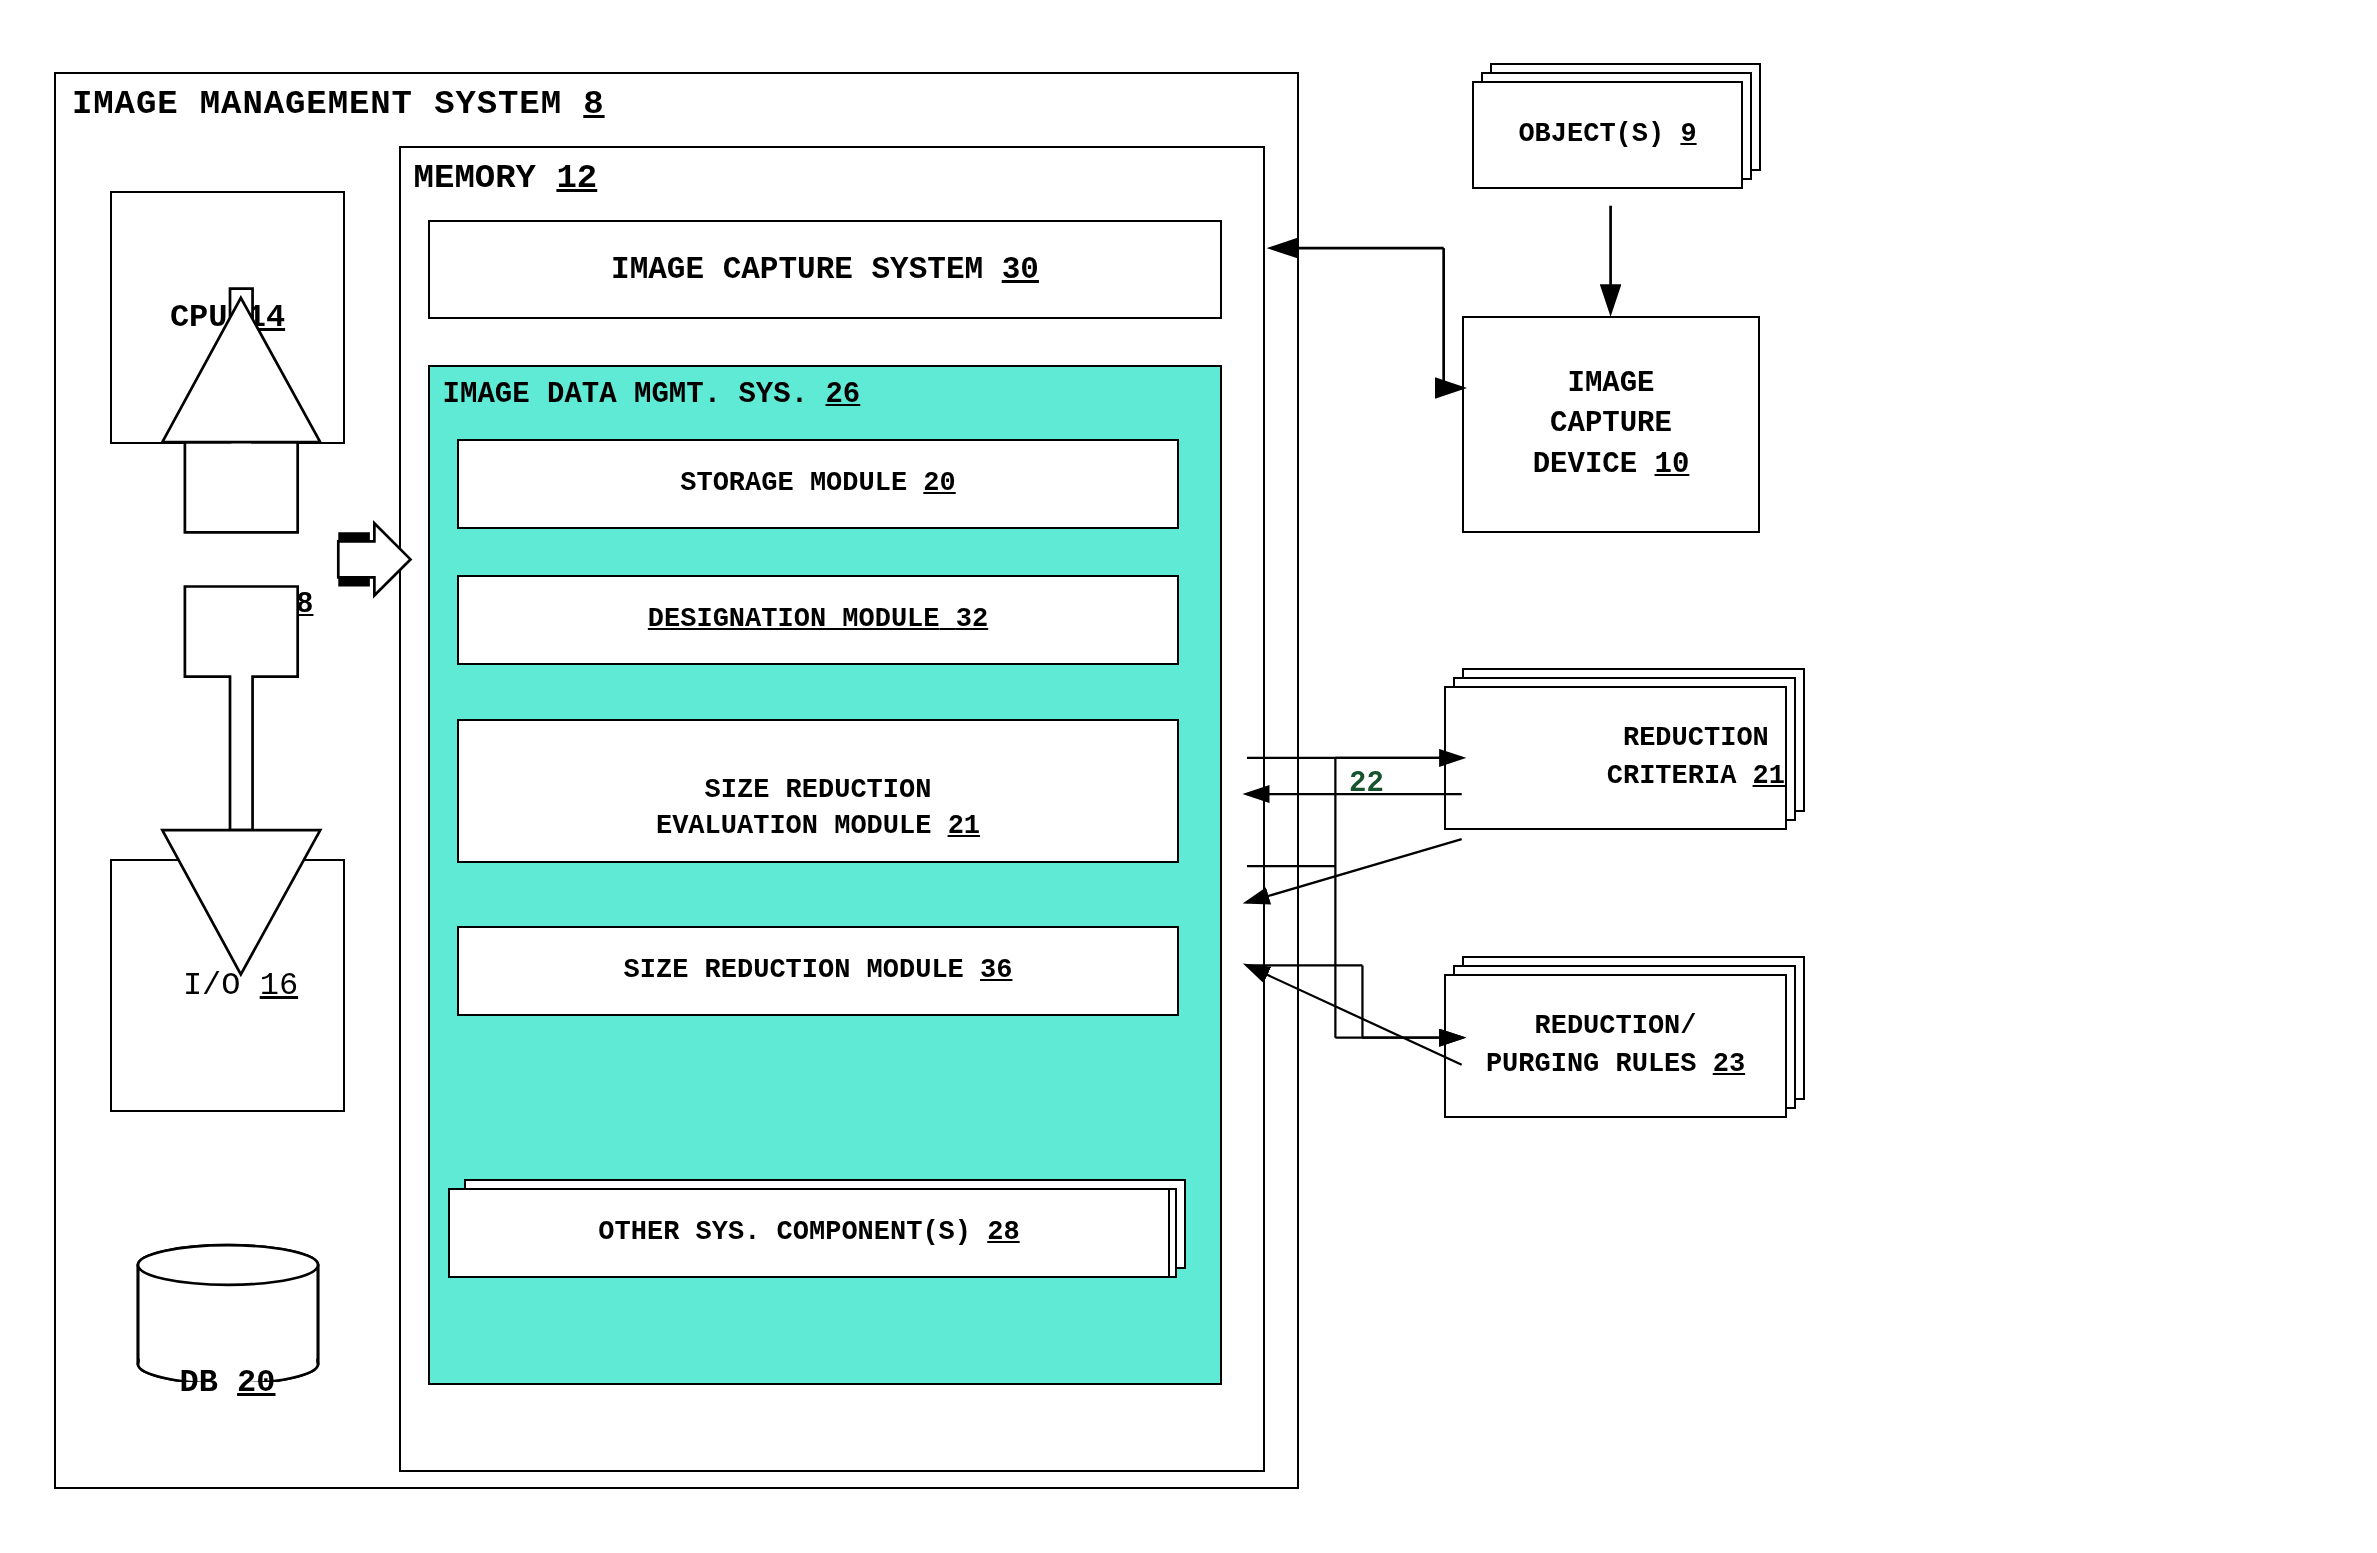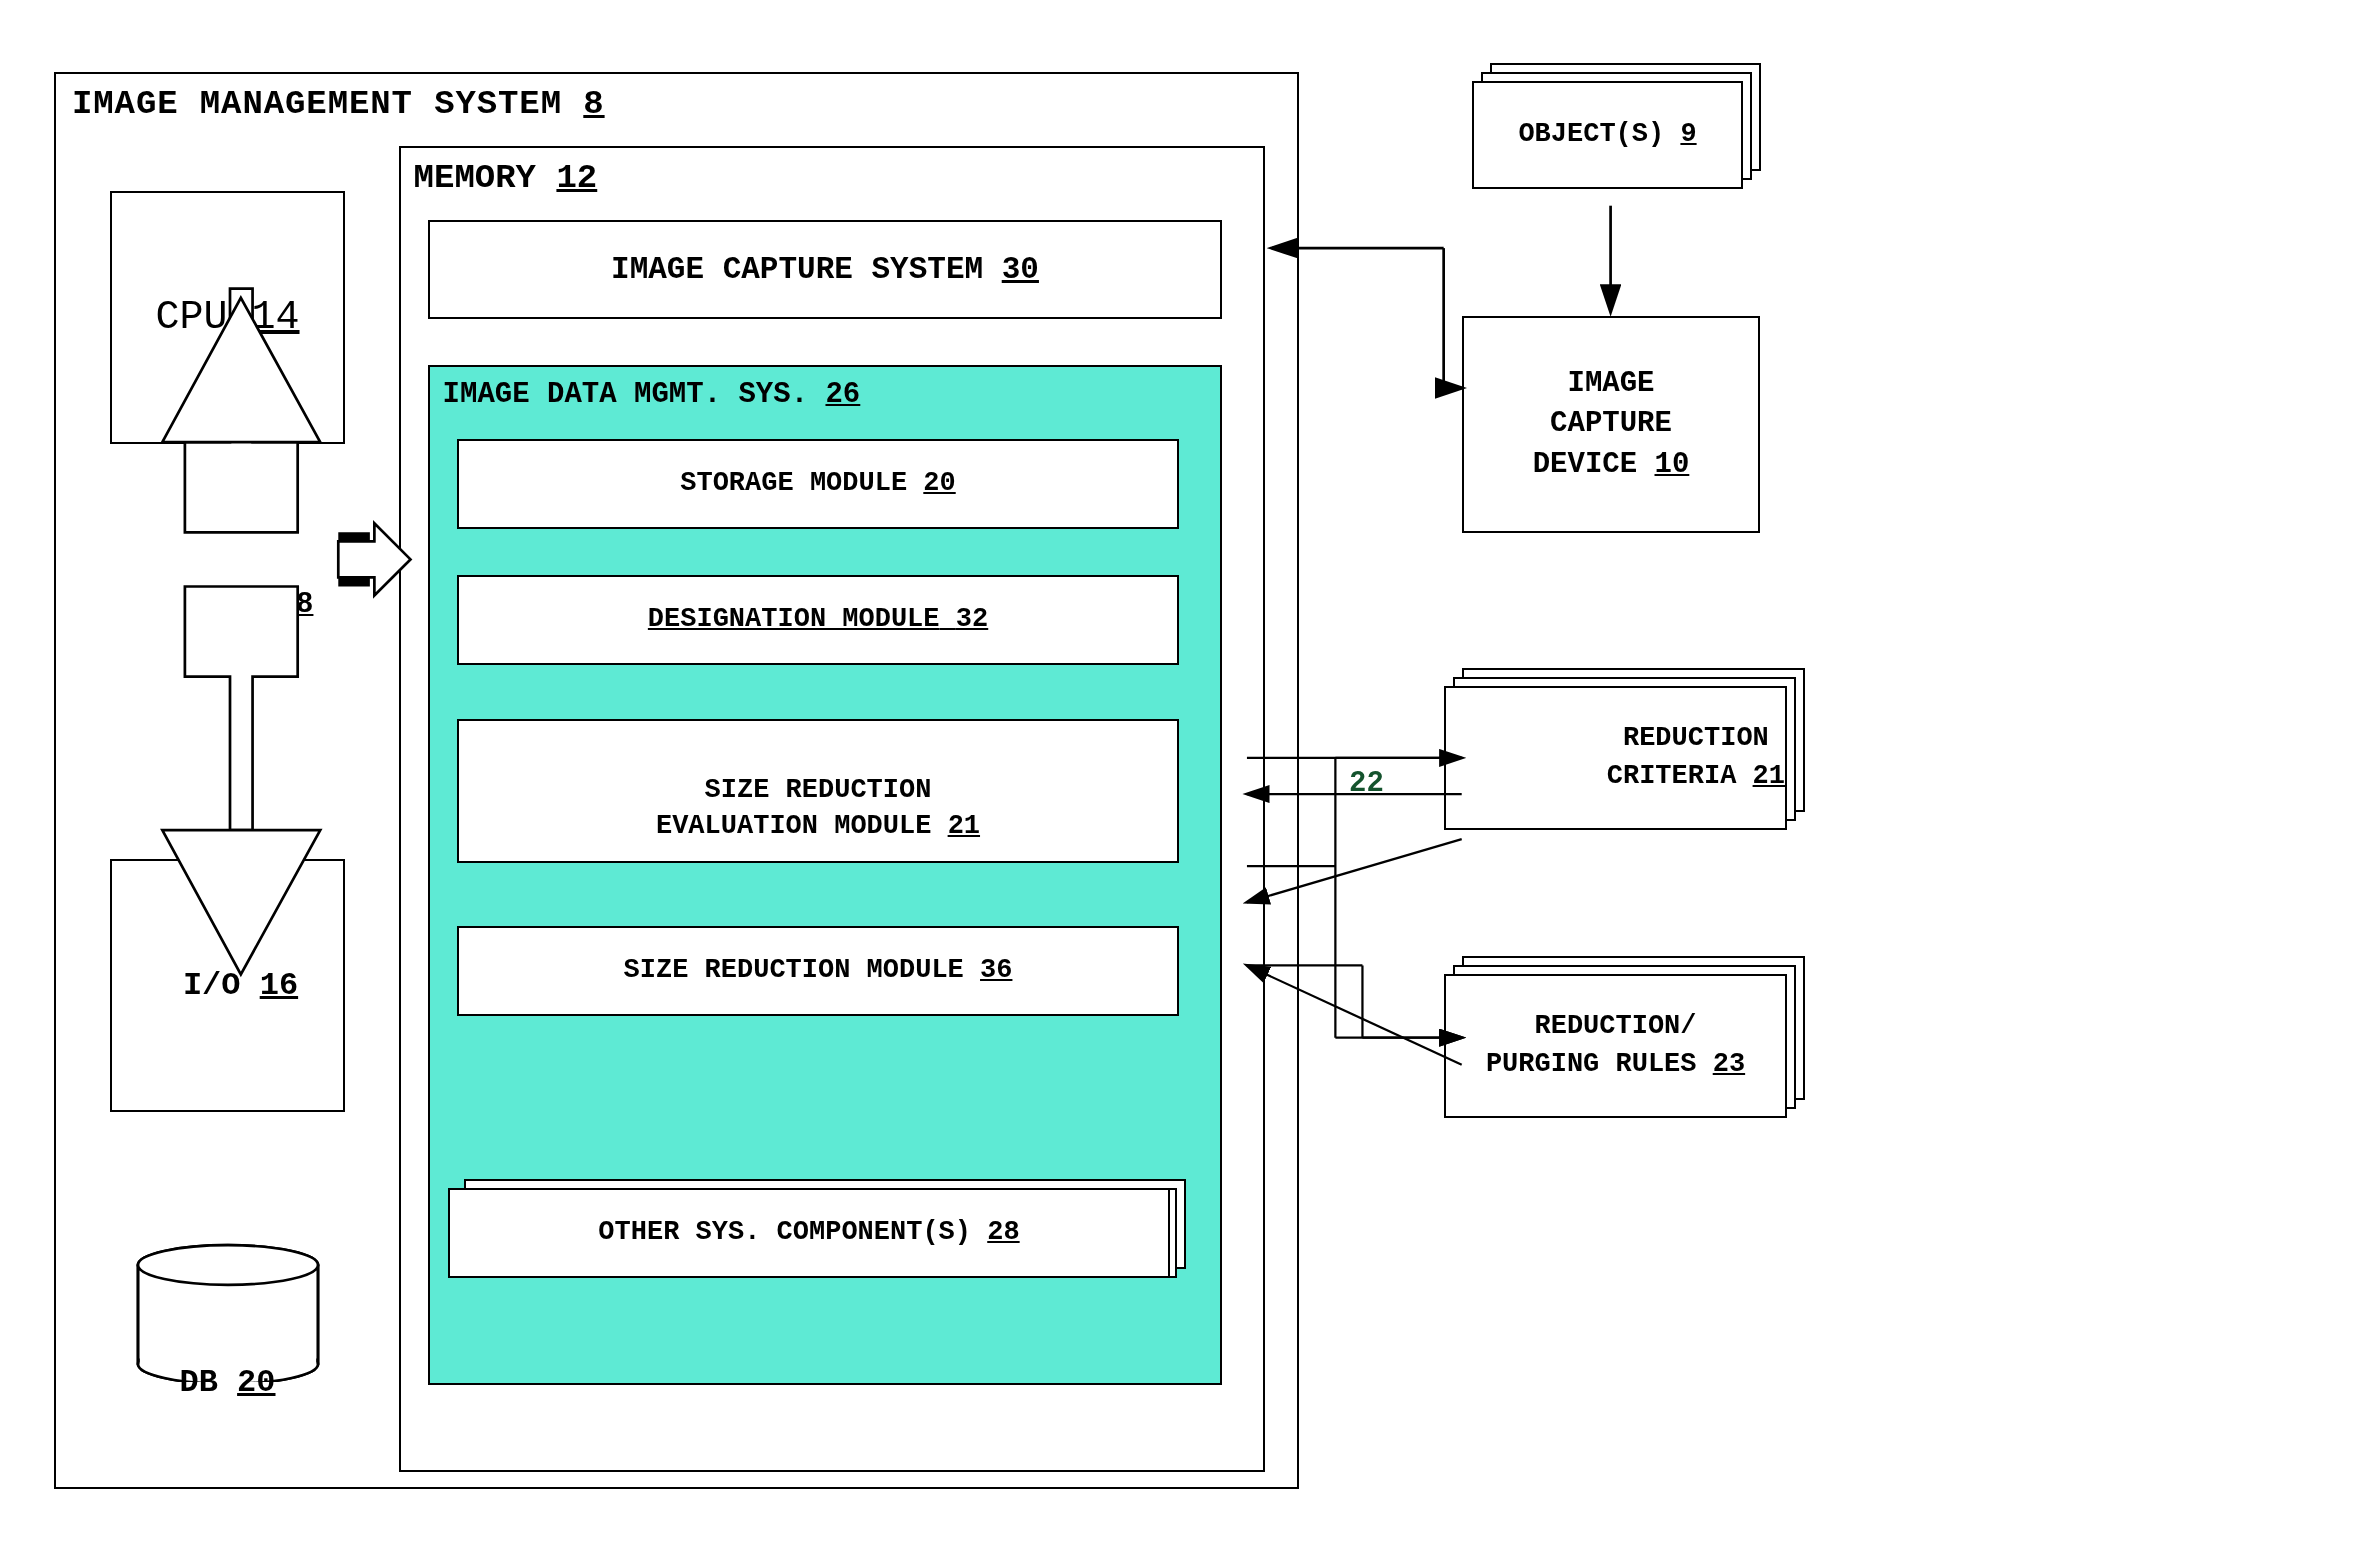--- a/index.html
+++ b/index.html
@@ -52,43 +52,43 @@
       width: 235px;
       height: 253px;
       border: 2.7px solid #000;
       background: #fff;
       display: flex;
       align-items: center;
       justify-content: center;
     }
 
     .cpu-label {
-      font-size: 40px;
-      font-weight: normal;
+      font-size: 32px;
+      font-weight: bold;
     }
 
     .cpu-label .ref { text-decoration: underline; }
 
     
     .io-box {
       position: absolute;
       top: 785px;
       left: 54px;
       width: 235px;
       height: 253px;
       border: 2.7px solid #000;
       background: #fff;
       display: flex;
       align-items: center;
       justify-content: center;
     }
 
     .io-label {
       font-size: 32px;
-      font-weight: bold;
+      font-weight: normal;
       margin-left: 26px;
     }
 
     .io-label .ref { text-decoration: underline; }
 
     
     .db-box {
       position: absolute;
       top: 1155px;
       left: 54px;

